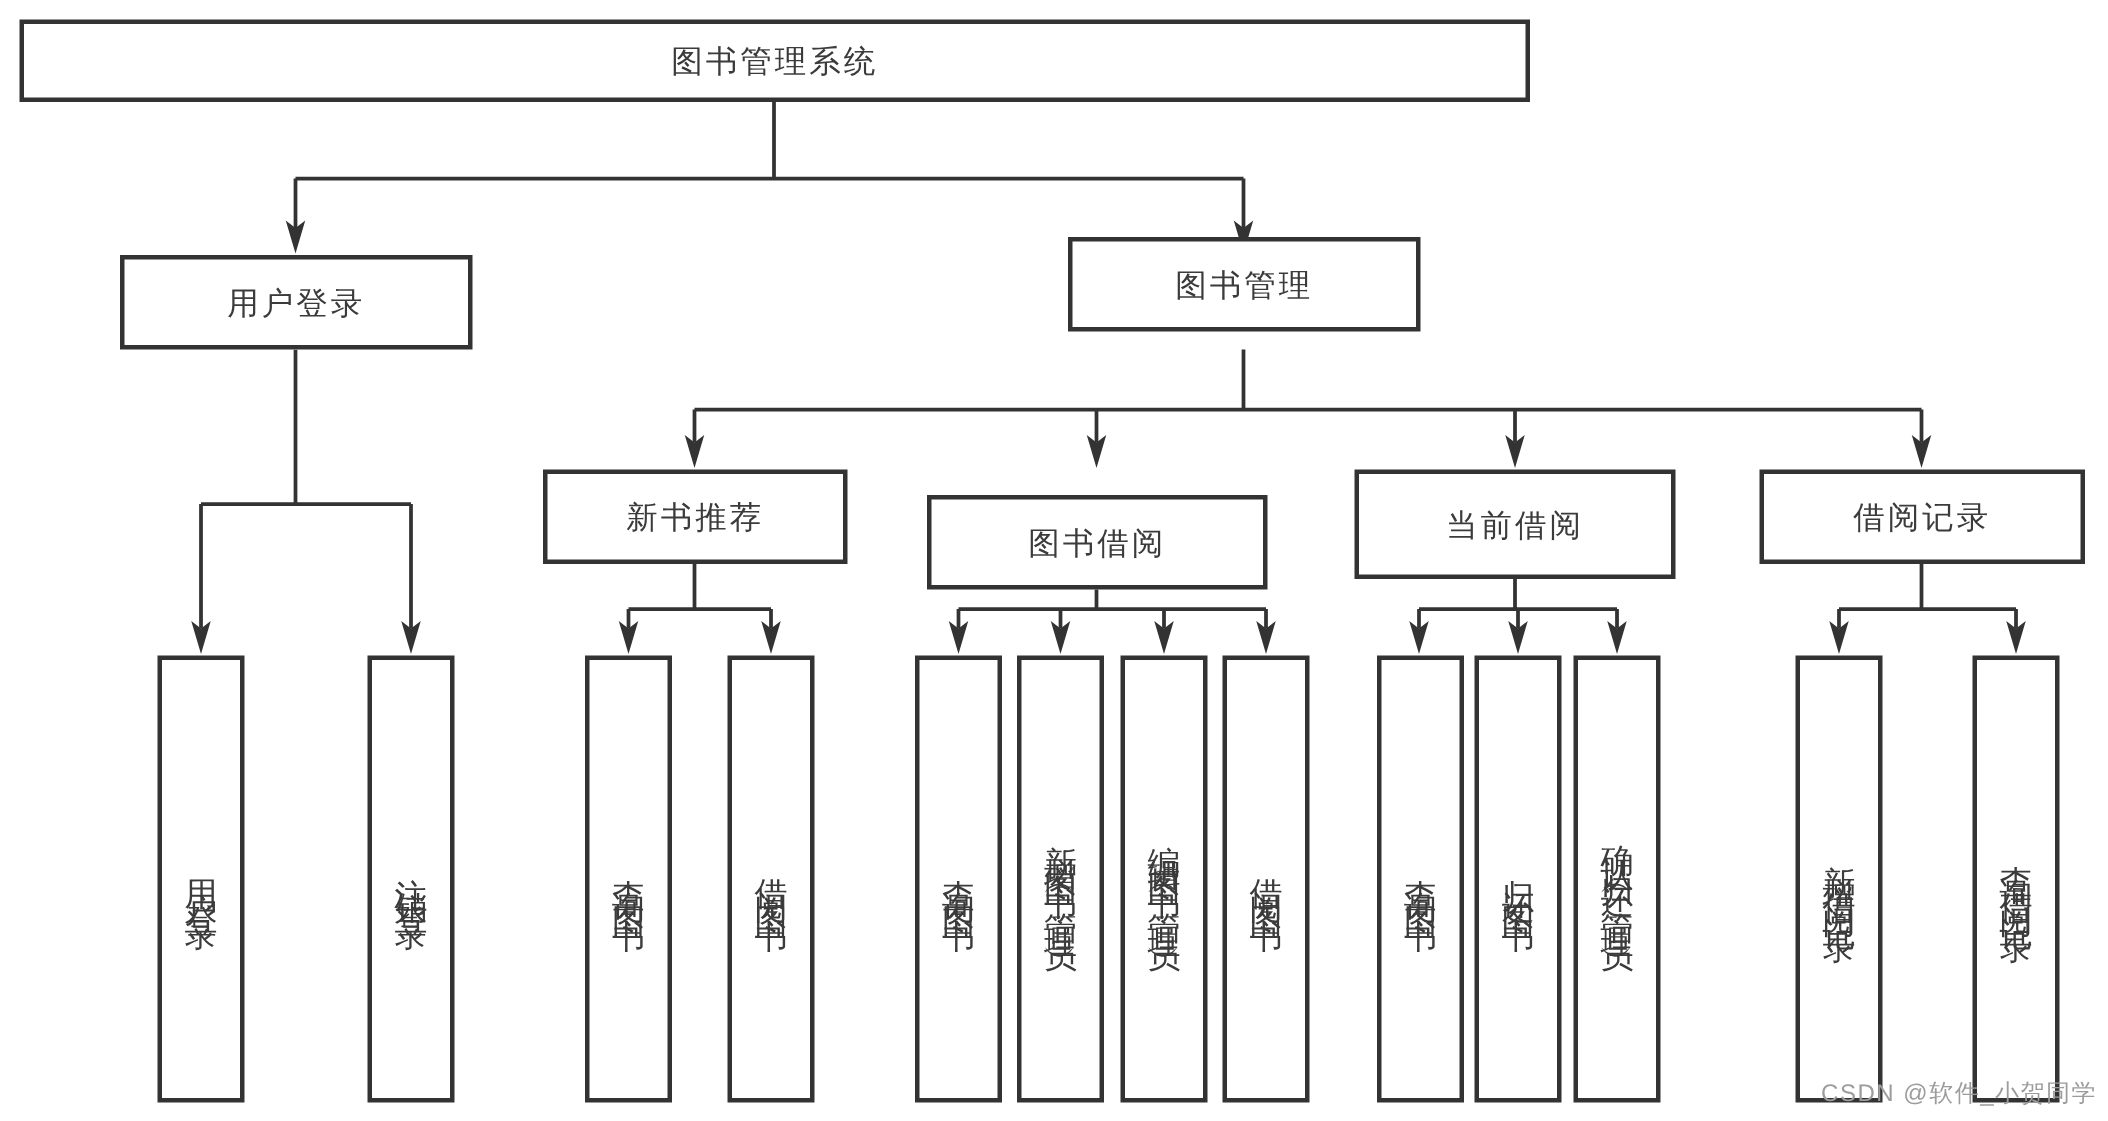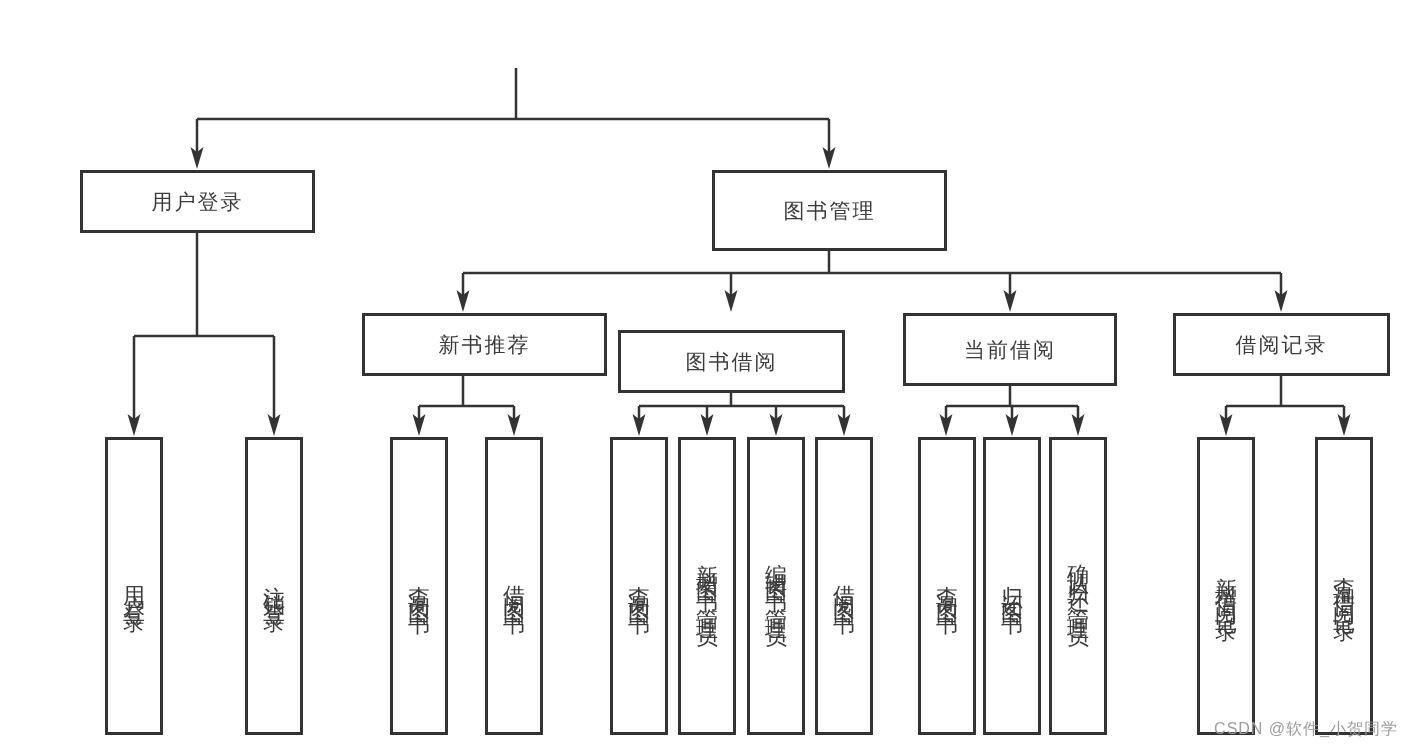--- a/index.html
+++ b/index.html
@@ -22,22 +22,22 @@
     position:absolute;box-sizing:border-box;
     border:3px solid var(--line);background:var(--box-bg);
     display:flex;align-items:center;justify-content:center;
     color:var(--text);
   }
   .node .label{font-size:21px;letter-spacing:2px;white-space:nowrap;}
 
   
   .n-root {left:13px;  top:13px;  width:1007px;height:55px;}
   .n-login{left:80px;  top:170px; width:235px; height:63px;}
-  .n-mgmt {left:712px; top:170px; width:235px; height:81px;font-family:Liberation Mono, monospace;}
-  .n-rec  {left:362px; top:313px; width:245px; height:63px;}
+  .n-mgmt {left:712px; top:158px; width:235px; height:63px;font-family:Liberation Mono, monospace;}
+  .n-rec  {left:362px; top:313px; width:203px; height:63px;}
   .n-bor  {left:618px; top:330px; width:227px; height:63px;}
   .n-cur  {left:903px; top:313px; width:214px; height:73px;}
   .n-his  {left:1173px;top:313px; width:217px; height:63px;}
 
   
   .leaf{top:437px;width:58px;height:298px;}
   .leaf .label{
     writing-mode:vertical-rl;
     font-size:22px;letter-spacing:9px;line-height:1;
     white-space:nowrap;
@@ -102,20 +102,23 @@
       <polygon points="1078,436 1071.5,414 1078,419 1084.5,414"></polygon>
     </g>
 
     <g>
       <path d="M1281 376 V406 M1226 406 H1344 M1226 406 V419 M1344 406 V419"></path>
       <polygon points="1226,436 1219.5,414 1226,419 1232.5,414"></polygon>
       <polygon points="1344,436 1337.5,414 1344,419 1350.5,414"></polygon>
     </g>
   </svg>
 
+  <div class="node n-root">
+    <span class="label">图书管理系统</span>
+  </div>
 
   <div class="node n-login">
     <span class="label">用户登录</span>
   </div>
   <div class="node n-mgmt">
     <span class="label">图书管理</span>
   </div>
 
   <div class="node n-rec">
     <span class="label">新书推荐</span>

